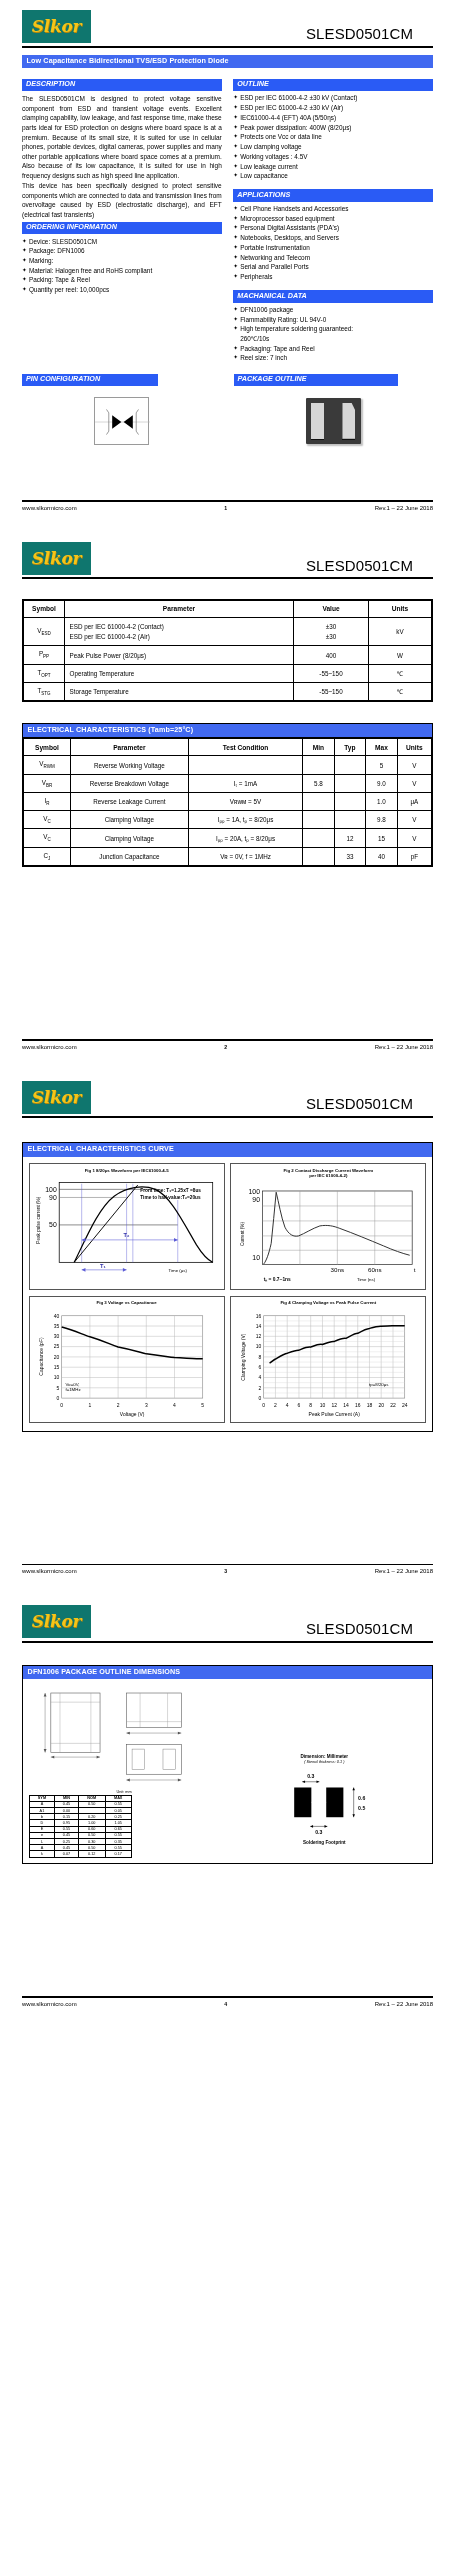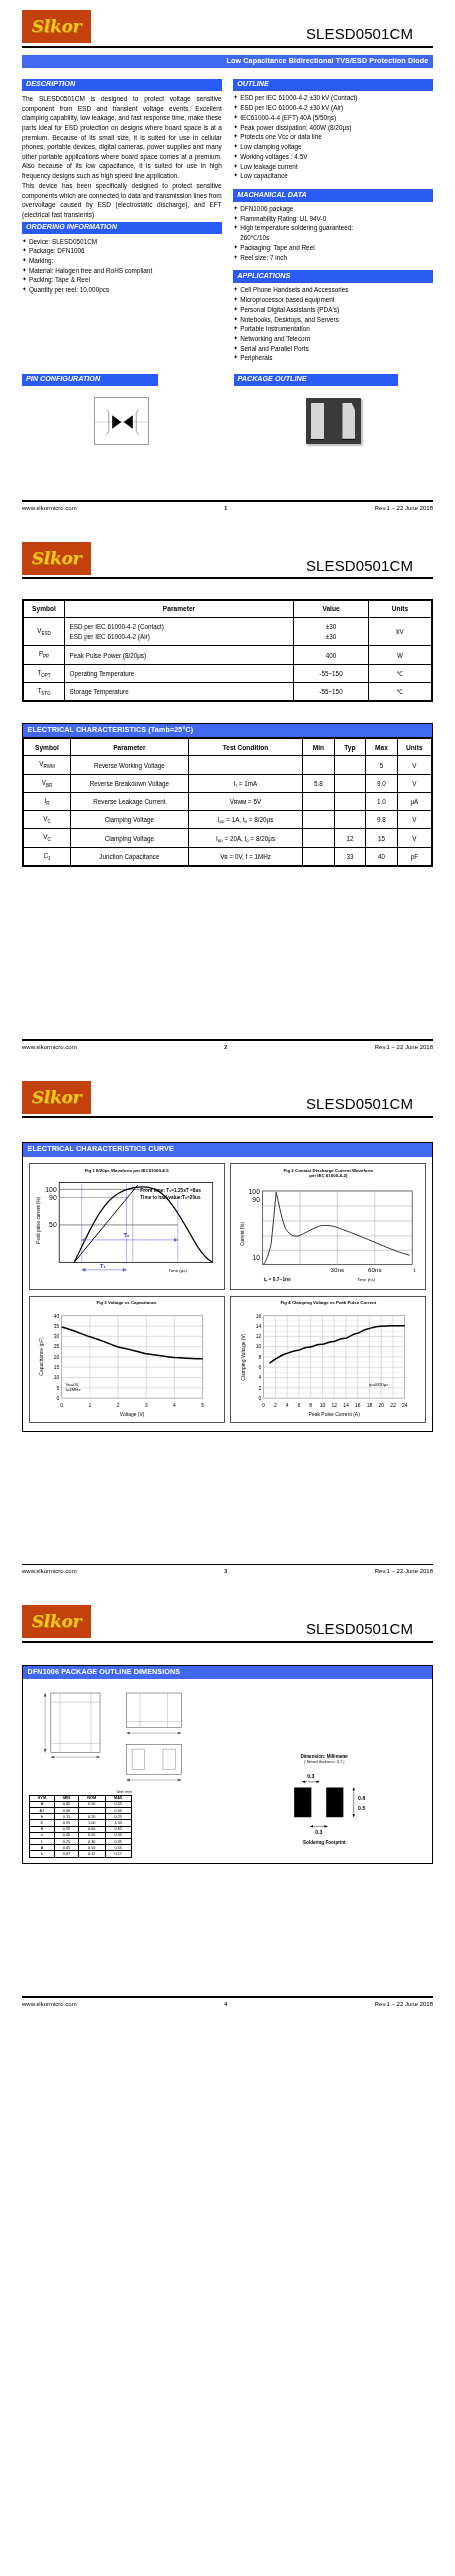--- a/index.html
+++ b/index.html
@@ -8,42 +8,42 @@
     width: 455px;
     background: #ffffff;
     font-family: "Liberation Sans", sans-serif;
     color: #000;
   }
   .page { width: 455px; position: relative; padding: 0 22px; }
 
   
   .doc-header { display:flex; align-items:flex-end; justify-content:space-between; padding-top: 10.3px; }
   .logo {
-    width: 69px; height: 33px; background:#c2410c;
+    width: 69px; height: 33px; background:#0f766e;
     display:flex; align-items:center; justify-content:center;
     overflow:hidden;
   }
   .logo-text {
     font-family: "DejaVu Serif", serif;
     font-style: italic; font-weight: 700; font-size: 17px;
     color:#f5c518; letter-spacing:-0.3px; line-height:1;
     text-shadow: 0.6px 0.6px 0 #b8860b;
   }
   .part-no {
     font-size: 15px; font-weight: 400; letter-spacing: 0.1px;
     padding-bottom: 1.1px; margin-right:20px;
   }
   .hrule { height:2.3px; background:#000; margin-top:2.3px; }
 
   
   .titlebar {
     background:#4169f0; color:#fff; font-weight:700; font-size:7.2px;
     padding: 2.3px 4.6px 2.9px; letter-spacing:0.1px; line-height:1.15;
   }
-  .subtitle-bar { margin-top: 6.9px; text-align: right; }
+  .subtitle-bar { margin-top: 6.9px; }
 
   .sec-head {
     background:#2a5bf5; color:#fff; font-weight:700; font-size:7.2px;
     padding: 1.7px 4px 2.3px; line-height:1.2;font-style:italic;
   }
 
   
   .cols { display:flex; gap: 11.5px; margin-top: 10.3px; }
   .col { width: 200px; }
 
@@ -161,42 +161,42 @@
         <li><span class="dia">✦</span><span>IEC61000-4-4 (EFT) 40A (5/50ηs)</span></li>
         <li><span class="dia">✦</span><span>Peak power dissipation: 400W (8/20μs)</span></li>
         <li><span class="dia">✦</span><span>Protects one Vcc or data line</span></li>
         <li><span class="dia">✦</span><span>Low clamping voltage</span></li>
         <li><span class="dia">✦</span><span>Working voltages : 4.5V</span></li>
         <li><span class="dia">✦</span><span>Low leakage current</span></li>
         <li><span class="dia">✦</span><span>Low capacitance</span></li>
       </ul>
 
       <div style="margin-top:8px;">
-        <div class="sec-head">MACHANICAL DATA</div>
-        <ul class="diamond">
-          <li><span class="dia">✦</span><span>DFN1006 package</span></li>
-          <li><span class="dia">✦</span><span>Flammability Rating: UL 94V-0</span></li>
-          <li style="white-space:pre-line;"><span class="dia">✦</span><span>High temperature soldering guaranteed:
-   260℃/10s</span></li>
-          <li><span class="dia">✦</span><span>Packaging: Tape and Reel</span></li>
-          <li><span class="dia">✦</span><span>Reel size: 7 inch</span></li>
-        </ul>
-      </div>
-
-      <div style="margin-top:8px;">
         <div class="sec-head">APPLICATIONS</div>
         <ul class="diamond">
           <li><span class="dia">✦</span><span>Cell Phone Handsets and Accessories</span></li>
           <li><span class="dia">✦</span><span>Microprocessor based equipment</span></li>
           <li><span class="dia">✦</span><span>Personal Digital Assistants (PDA's)</span></li>
           <li><span class="dia">✦</span><span>Notebooks, Desktops, and Servers</span></li>
           <li><span class="dia">✦</span><span>Portable Instrumentation</span></li>
           <li><span class="dia">✦</span><span>Networking and Telecom</span></li>
           <li><span class="dia">✦</span><span>Serial and Parallel Ports</span></li>
           <li><span class="dia">✦</span><span>Peripherals</span></li>
+        </ul>
+      </div>
+
+      <div style="margin-top:8px;">
+        <div class="sec-head">MACHANICAL DATA</div>
+        <ul class="diamond">
+          <li><span class="dia">✦</span><span>DFN1006 package</span></li>
+          <li><span class="dia">✦</span><span>Flammability Rating: UL 94V-0</span></li>
+          <li style="white-space:pre-line;"><span class="dia">✦</span><span>High temperature soldering guaranteed:
+   260℃/10s</span></li>
+          <li><span class="dia">✦</span><span>Packaging: Tape and Reel</span></li>
+          <li><span class="dia">✦</span><span>Reel size: 7 inch</span></li>
         </ul>
       </div>
     </div>
   </div>
 
   <div class="art-row">
     <div class="art-cell">
       <div class="sec-head" style="width:136px;">PIN CONFIGURATION</div>
       <div class="art-body">
         <div class="pinbox">

